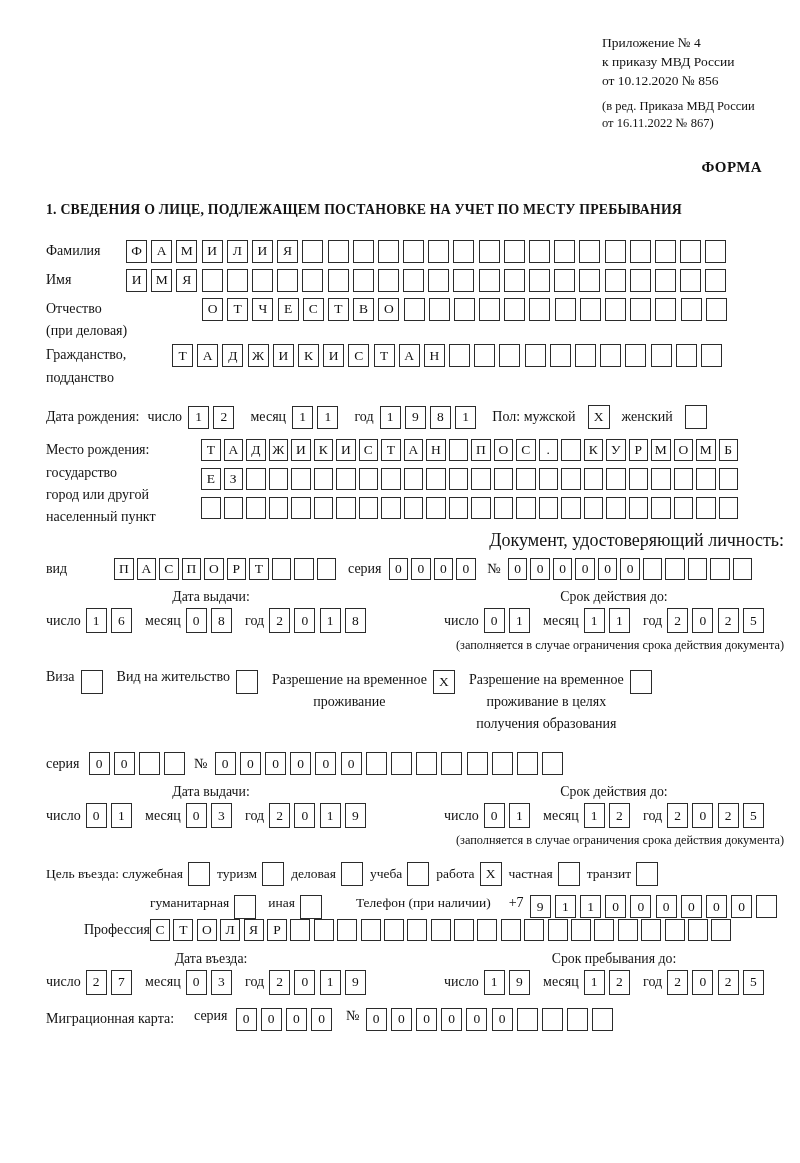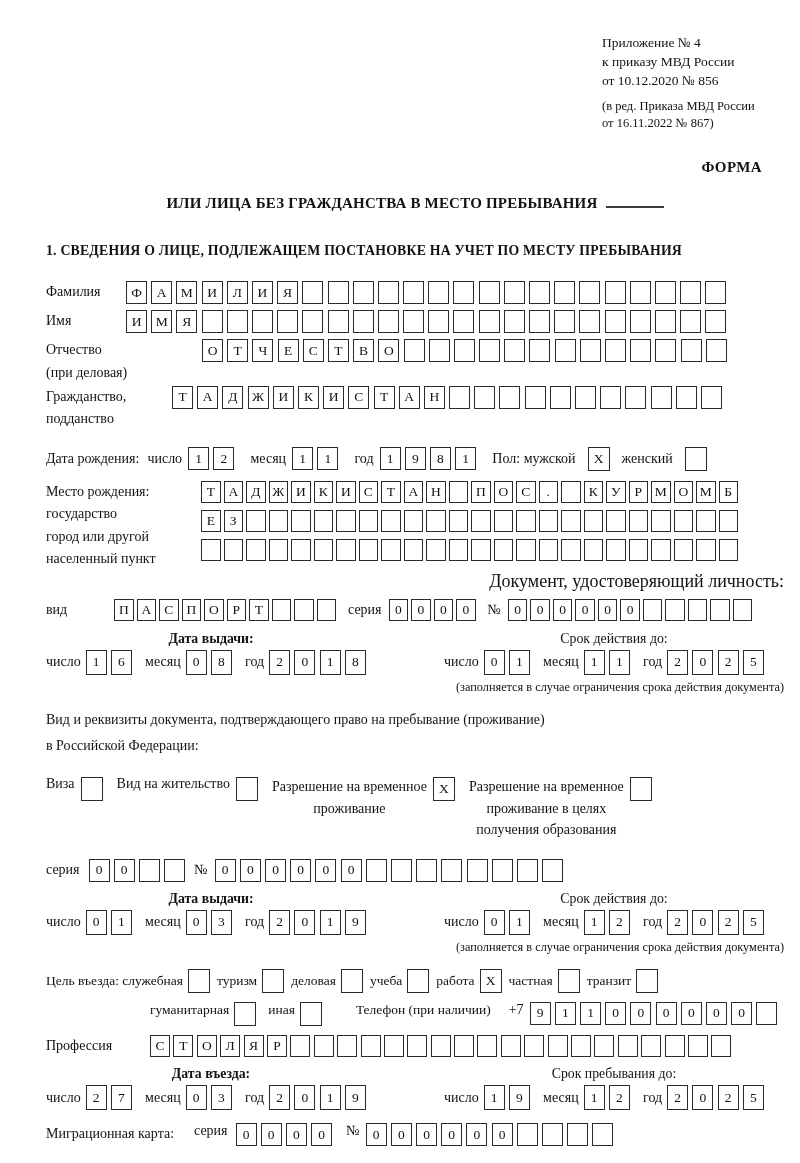--- a/index.html
+++ b/index.html
@@ -46,21 +46,21 @@
   .doc-heading{text-align:right;font-weight:normal;font-size:18px;margin-top:1px;}
 
   .row-doctype{margin-top:7px;align-items:center;}
   .row-doctype .lbl{width:68px;}
   .row-doctype .mid{font-size:14px;margin:0 7px 0 9px;}
 
   .date-pair{display:flex;margin-top:9px;}
   .dp-left{width:368px;flex:none;}
   .dp-right{flex:1;padding-left:30px;}
   .dp-head{text-align:center;font-size:13.8px;}
-  .dp-left .dp-head{width:330px;font-weight:bold;}
+  .dp-left .dp-head{width:330px;}
   .dp-line{display:flex;align-items:center;margin-top:3px;}
   .dlab{font-size:14px;margin-right:5px;flex:none;}
   .dp-line .cells{margin-right:9px;}
   .dp-line .cell{height:23px;}
   .dp-note{font-size:12.3px;text-align:right;margin-top:5px;}
 
   .resid-text{margin-top:12px;font-size:14px;line-height:1.9;}
 
   .row-permit-checks{margin-top:16px;font-size:14px;}
   .row-permit-checks .multi{text-align:center;line-height:1.55;margin-left:14px;}
@@ -74,21 +74,21 @@
   .row-purpose{margin-top:14px;align-items:center;font-size:13.5px;flex-wrap:nowrap;}
   .row-purpose .plab{flex:none;margin-left:7px;}
   .row-purpose .plab.first{margin-left:0;}
   .row-purpose .cb{margin-left:5px;flex:none;}
   .row-purpose2{margin-top:9px;margin-left:104px;align-items:flex-start;font-size:13.5px;}
   .row-purpose2 .plab{flex:none;}
   .row-purpose2 .phone-lab{margin-left:22px;}
   .row-purpose2 .pfx{margin:0 6px 0 18px;font-size:14px;flex:none;}
   .row-purpose2 .cb{margin-left:5px;margin-right:12px;flex:none;}
 
-  .row-profession{margin-top:9px;}
+  .row-profession{text-align:right;}
   .row-profession .lbl{width:104px;}
 
   .row-migcard{margin-top:13px;align-items:flex-start;}
   .row-migcard .lbl{width:148px;}
   .row-migcard .mid{font-size:14px;margin:0 6px 0 10px;}
   .row-migcard .slab{font-size:14px;margin-right:8px;}
 </style>
 </head>
 <body>
 
@@ -100,21 +100,20 @@
     <div>от 10.12.2020 № 856</div>
     <div class="amend">
       <div>(в ред. Приказа МВД России</div>
       <div>от 16.11.2022 № 867)</div>
     </div>
   </div>
 
   <div class="forma">ФОРМА</div>
 
   <div class="title">
-    <div><span>ИЛИ ЛИЦА БЕЗ ГРАЖДАНСТВА В МЕСТО ПРЕБЫВАНИЯ</span><span class="u"></span></div>
   </div>
 
   <div class="sec">1. СВЕДЕНИЯ О ЛИЦЕ, ПОДЛЕЖАЩЕМ ПОСТАНОВКЕ НА УЧЕТ ПО МЕСТУ ПРЕБЫВАНИЯ</div>
 
   <div class="frow row-surname">
     <span class="lbl">Фамилия</span>
     <span class="cells">
         <span class="cell">Ф</span>
         <span class="cell">А</span>
         <span class="cell">М</span>
@@ -427,24 +426,20 @@
             <span class="cell">2</span>
             <span class="cell">0</span>
             <span class="cell">2</span>
             <span class="cell">5</span>
           </span>
       </div>
       <div class="dp-note">(заполняется в случае ограничения срока действия документа)</div>
     </div>
   </div>
 
-  <div class="resid-text">
-    <div>Вид и реквизиты документа, подтверждающего право на пребывание (проживание)</div>
-    <div>в Российской Федерации:</div>
-  </div>
 
   <div class="frow row-permit-checks">
     <span>Виза</span>
     <span class="cell cb"></span>
     <span class="sp">Вид на жительство</span>
     <span class="cell cb"></span>
     <span class="multi">
       <span>Разрешение на временное</span><br>
       <span>проживание</span>
     </span>

